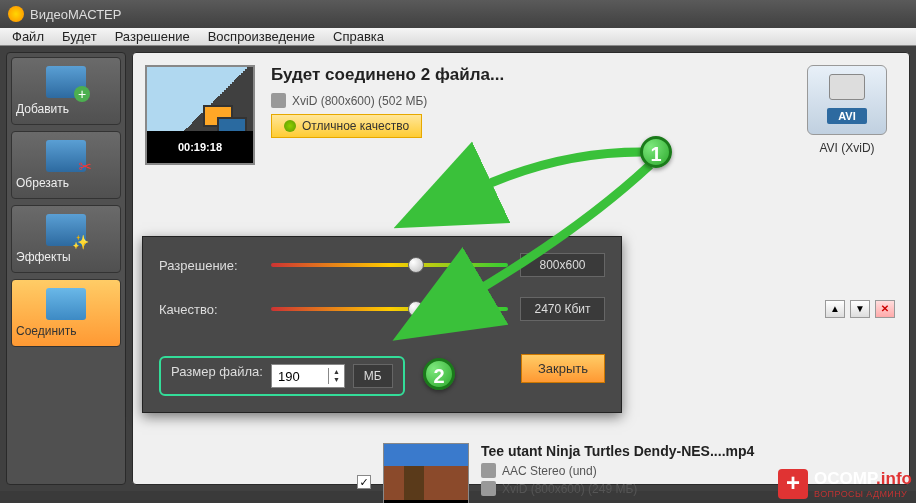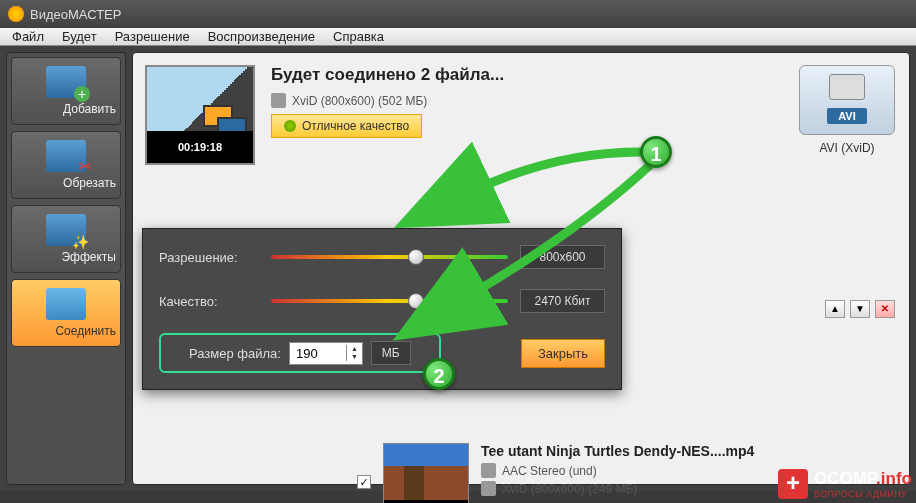--- a/index.html
+++ b/index.html
@@ -7,21 +7,21 @@
 
 .titlebar { height: 28px; background: linear-gradient(#5a5a5a, #404040); display: flex; align-items: center; padding-left: 8px; color: #ddd; font-size: 13px; }
 .titlebar .logo { width: 16px; height: 16px; background: radial-gradient(circle, #ffd700, #ff8c00); border-radius: 50%; margin-right: 6px; }
 
 .menubar { height: 18px; background: linear-gradient(#f5f5f5, #dcdcdc); display: flex; align-items: center; padding-left: 12px; gap: 18px; font-size: 13px; color: #222; border-bottom: 1px solid #888; }
 .menubar span { cursor: pointer; }
 
 .content { display: flex; height: calc(100% - 58px); background: #404040; padding: 6px; gap: 6px; }
 
 .sidebar { width: 120px; display: flex; flex-direction: column; gap: 6px; background: #505050; border: 1px solid #2a2a2a; border-radius: 4px; padding: 4px; }
-.tool-btn { background: linear-gradient(#6a6a6a, #505050); border: 1px solid #333; border-radius: 4px; padding: 8px 4px; text-align: right; color: #eee; font-size: 12px; cursor: pointer; }
+.tool-btn { background: linear-gradient(#6a6a6a, #505050); border: 1px solid #333; border-radius: 4px; padding: 8px 4px; text-align: left; color: #eee; font-size: 12px; cursor: pointer; }
 .tool-btn.active { background: linear-gradient(#ffcc66, #ff9933); color: #333; }
 .tool-icon { width: 40px; height: 32px; margin: 0 auto 4px; background: linear-gradient(#5a9fd4, #2d6aa0); border-radius: 3px; position: relative; }
 .tool-icon.add::after { content: '+'; position: absolute; right: -4px; bottom: -4px; background: #4caf50; color: #fff; width: 16px; height: 16px; border-radius: 50%; font-size: 14px; line-height: 16px; text-align: center; }
 .tool-icon.cut::after { content: '✂'; position: absolute; right: -6px; bottom: -4px; color: #ff3333; font-size: 16px; }
 .tool-icon.fx::after { content: '✨'; position: absolute; right: -4px; bottom: -4px; font-size: 14px; }
 .tool-icon.join { background: linear-gradient(#6ab8e8, #3d8ac4); }
 
 .main { flex: 1; background: #f0f0f0; border: 1px solid #2a2a2a; border-radius: 4px; padding: 12px; position: relative; }
 
 .summary { display: flex; gap: 16px; margin-bottom: 14px; }
@@ -31,33 +31,33 @@
 .thumb .time { position: absolute; bottom: 0; left: 0; right: 0; background: #000; color: #fff; font-size: 11px; text-align: center; padding: 10px; font-weight: bold; }
 
 .info { flex: 1; }
 .info h2 { font-size: 17px; color: #222; margin-bottom: 8px; }
 .info-line { display: flex; align-items: center; gap: 6px; font-size: 12px; color: #555; margin-bottom: 6px; }
 .small-icon { width: 15px; height: 15px; background: #999; border-radius: 2px; display: inline-block; }
 .quality-badge { background: linear-gradient(#ffe699, #ffcc33); border: 1px solid #e6a800; padding: 4px 12px; font-size: 12px; color: #333; display: inline-flex; align-items: center; gap: 6px; }
 .quality-badge .dot { width: 12px; height: 12px; background: radial-gradient(circle, #8fce00, #5a9900); border-radius: 50%; }
 
 .format { width: 100px; text-align: center; }
-.format-box { width: 96px; height: 70px; background: linear-gradient(#e8f0f8, #c0d0e0); border: 1px solid #999; border-radius: 6px; margin: 0 auto 6px; position: relative; padding-top: 8px; }
+.format-box { width: 80px; height: 70px; background: linear-gradient(#e8f0f8, #c0d0e0); border: 1px solid #999; border-radius: 6px; margin: 0 auto 6px; position: relative; padding-top: 8px; }
 .format-box .cam { width: 36px; height: 26px; background: #ddd; border: 1px solid #888; margin: 0 auto; border-radius: 3px; }
 .format-box .tag { background: #2d6aa0; color: #fff; font-size: 11px; font-weight: bold; padding: 2px 8px; margin: 8px auto 0; width: 40px; border-radius: 2px; }
 .format-label { font-size: 12px; color: #333; }
 
-.panel { position: absolute; left: 142px; top: 228px; width: 480px; background: #494949; border: 1px solid #222; box-shadow: 0 4px 12px rgba(0,0,0,0.5); padding: 16px; z-index: 5; }
+.panel { position: absolute; left: 142px; top: 236px; width: 480px; background: #494949; border: 1px solid #222; box-shadow: 0 4px 12px rgba(0,0,0,0.5); padding: 16px; z-index: 5; }
 .panel-row { display: flex; align-items: center; margin-bottom: 20px; gap: 12px; }
 .panel-row label { width: 100px; color: #ddd; font-size: 13px; }
 .slider-track { flex: 1; height: 4px; background: linear-gradient(90deg, #cc3333 0%, #ffcc00 50%, #33cc33 100%); border-radius: 2px; position: relative; }
 .slider-thumb { position: absolute; top: -6px; width: 16px; height: 16px; background: radial-gradient(circle at 30% 30%, #fff, #bbb); border: 1px solid #666; border-radius: 50%; }
 .value-box { width: 85px; background: #3a3a3a; border: 1px solid #666; color: #ddd; font-size: 12px; text-align: center; padding: 4px; }
 
-.filesize-row { display: flex; align-items: center; gap: 8px; border: 2px solid #33dd99; border-radius: 6px; padding: 6px 28px; }
+.filesize-row { display: flex; gap: 8px; border: 2px solid #33dd99; border-radius: 6px; padding: 6px 10px; margin-top: 15px; }
 .filesize-row label { color: #ddd; font-size: 13px; }
 .spinner { display: flex; align-items: center; background: #fff; border: 1px solid #888; }
 .spinner input { width: 56px; border: none; padding: 3px 6px; font-size: 13px; text-align: left; }
 .spinner .arrows { display: flex; flex-direction: column; border-left: 1px solid #888; }
 .spinner .arrows span { font-size: 7px; padding: 0 4px; cursor: pointer; color: #333; line-height: 8px; }
 .unit { background: #3a3a3a; border: 1px solid #666; color: #ddd; font-size: 12px; padding: 4px 10px; }
 
 .close-btn { background: linear-gradient(#ffcc66, #ff9933); border: 1px solid #cc7700; color: #333; font-size: 13px; padding: 6px 16px; cursor: pointer; margin-left: auto; }
 
 .list-row { position: absolute; left: 224px; display: flex; align-items: flex-start; gap: 12px; }

